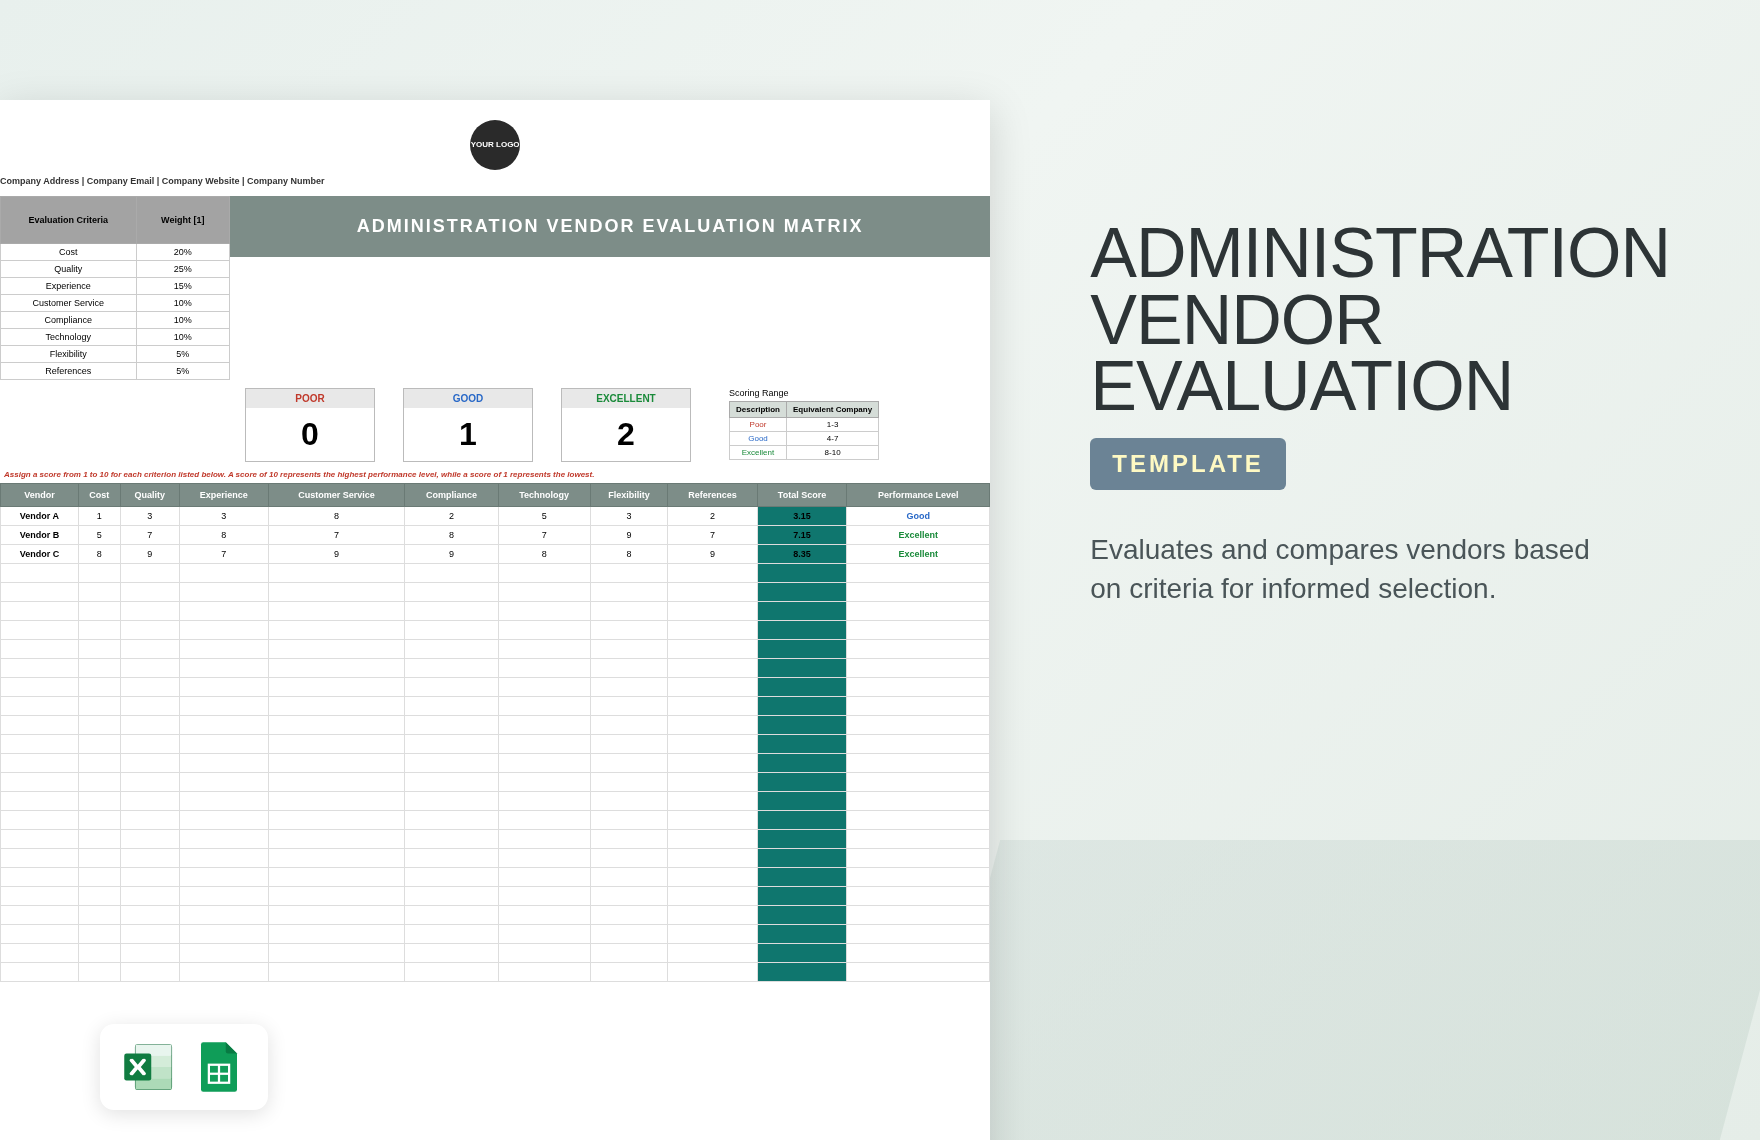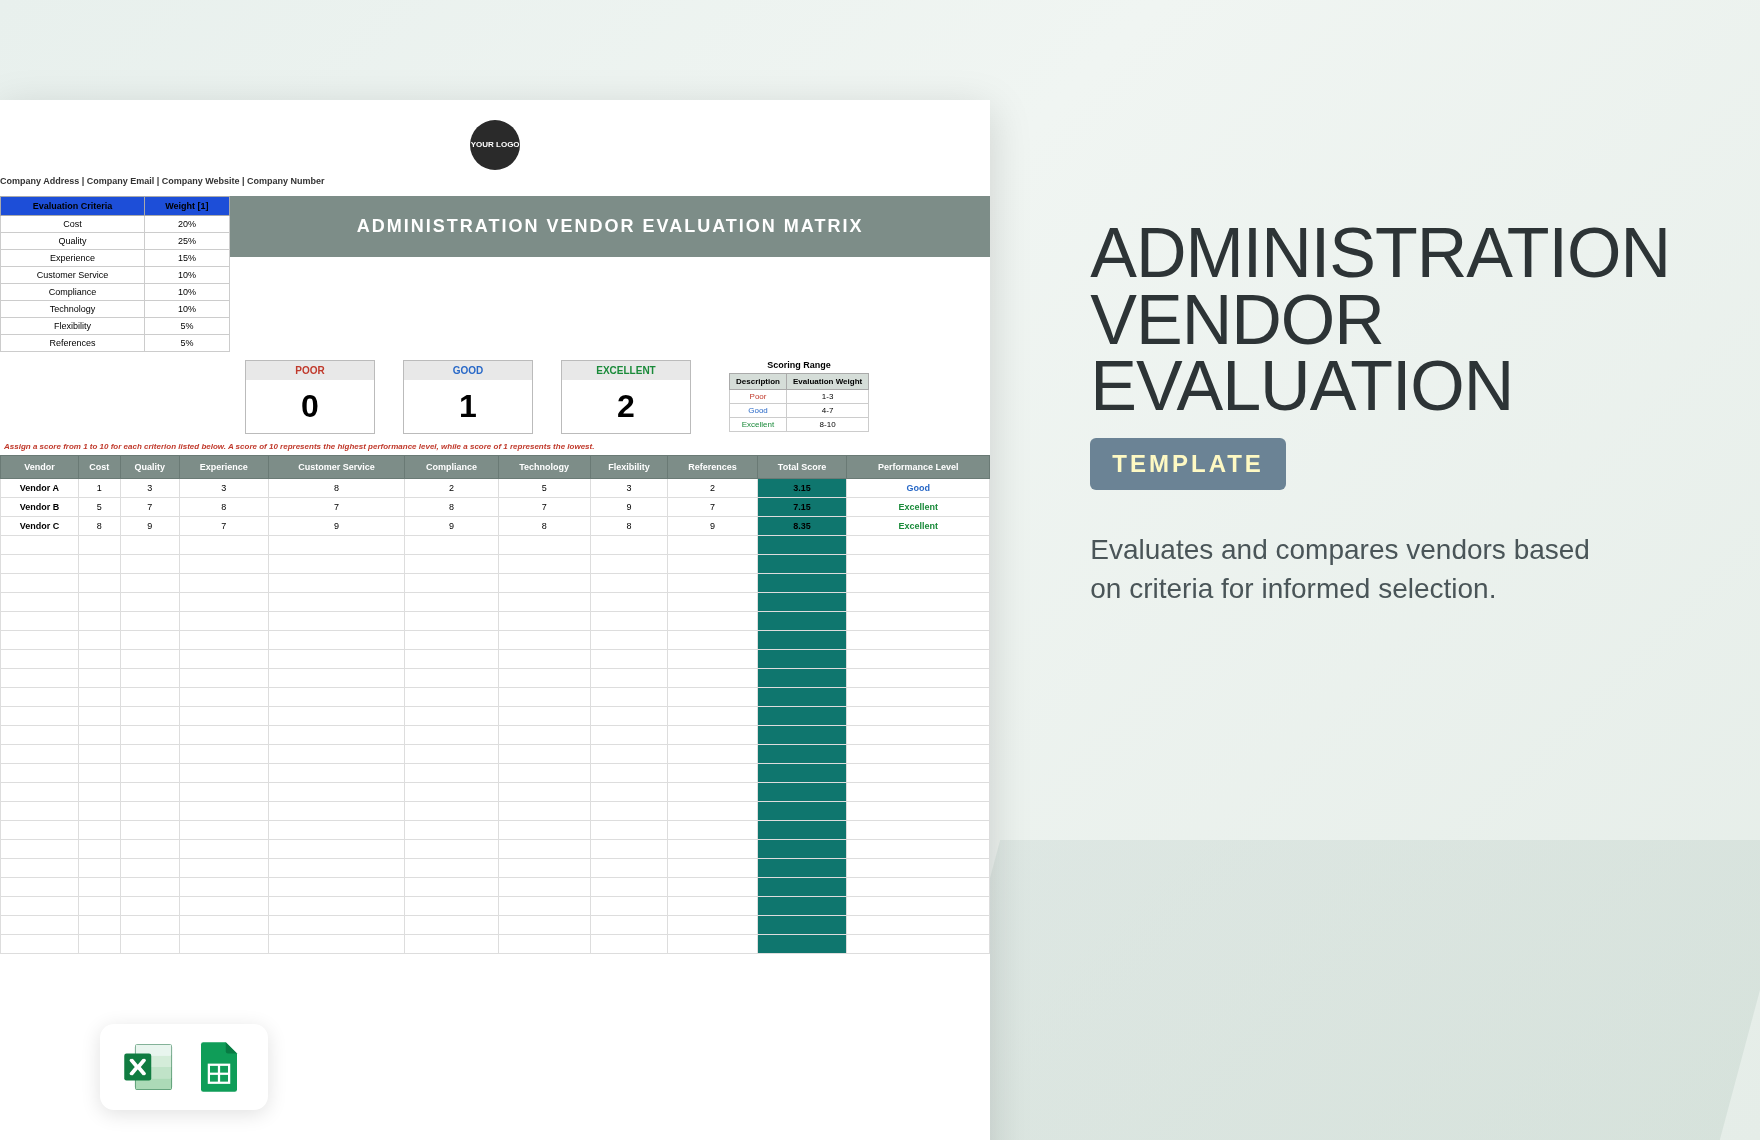--- a/index.html
+++ b/index.html
@@ -60,23 +60,23 @@
 }
 .top-row {
   display: flex;
   align-items: flex-start;
 }
 .criteria-table {
   width: 230px;
   border-collapse: collapse;
 }
 .criteria-table th {
-  background: #1d4ed8;
+  background: #a3a3a3;
   border: 1px solid #aaa;
-  padding: 4px;
+  padding: 18px;
   font-size: 9px;
   font-weight: bold;
 }
 .criteria-table td {
   border: 1px solid #ccc;
   padding: 3px;
   font-size: 9px;
   text-align: center;
 }
 .title-banner {
@@ -113,22 +113,22 @@
 .score-card-value {
   font-size: 32px;
   font-weight: bold;
   padding: 8px 0;
 }
 .scoring-range {
   margin-left: 10px;
 }
 .scoring-range-title {
   font-size: 9px;
-  font-weight: bold;
-  text-align: center;
+  font-weight: normal;
+  text-align: left;
   margin-bottom: 3px;
 }
 .scoring-table {
   border-collapse: collapse;
 }
 .scoring-table th {
   background: #d5ddd8;
   border: 1px solid #aaa;
   padding: 3px 6px;
   font-size: 8px;
@@ -292,21 +292,21 @@
       <div class="score-card">
         <div class="score-card-label exc">EXCELLENT</div>
         <div class="score-card-value">2</div>
       </div>
       <div class="scoring-range">
         <div class="scoring-range-title">Scoring Range</div>
         <table class="scoring-table">
           <thead>
               <tr>
             <th>Description</th>
-            <th>Evaluation Weight</th>
+            <th>Equivalent Company</th>
           </tr>
             </thead>
           <tbody id="scoring-body">
               <tr>
                 <td class="poor-txt">Poor</td>
                 <td>1-3</td>
               </tr>
               <tr>
                 <td class="good-txt">Good</td>
                 <td>4-7</td>

